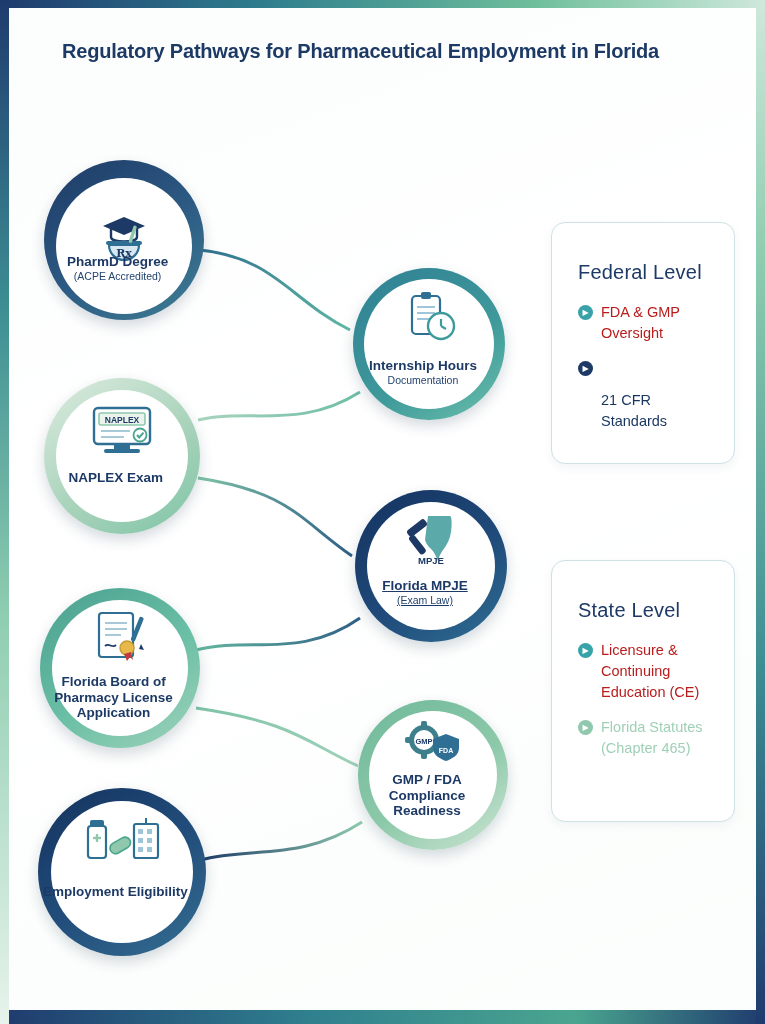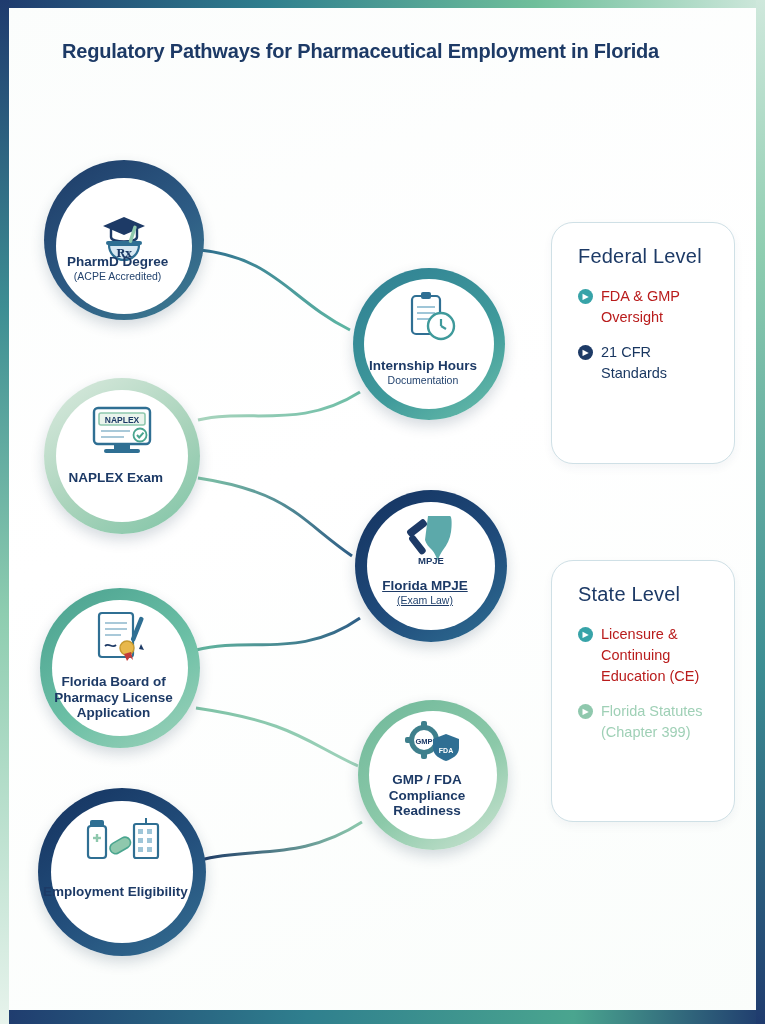--- a/index.html
+++ b/index.html
@@ -122,23 +122,23 @@
 
   #node-employ { left: 38px; top: 788px; width: 168px; height: 168px; }
   #node-employ .ring  { background: linear-gradient(145deg, #14325f 0%, #234f7c 55%, #356f92 100%); }
   #node-employ .inner { left: 13px; top: 13px; width: 142px; height: 142px; }
 
   
   .panel {
     position: absolute;
     background: #ffffff;
     border: 1px solid #cfe0e6;
-    border-radius: 22px;
+    border-radius: 14px;
     box-shadow: 0 4px 10px rgba(30,60,90,0.05);
-    padding: 22px 22px 18px 26px;
+    padding: 38px 22px 18px 26px;
   }
   #panel-federal { left: 551px; top: 222px; width: 184px; height: 242px; }
   #panel-state   { left: 551px; top: 560px; width: 184px; height: 262px; }
   .panel h2 {
     font-size: 20px;
     font-weight: normal;
     color: #1d3a66;
     margin-bottom: 18px;
     letter-spacing: 0.2px;
   }
@@ -157,21 +157,21 @@
     margin-top: 3px;
     display: flex; align-items: center; justify-content: center;
     color: #ffffff;
     font-size: 8px;
     line-height: 1;
   }
   .b-teal  { background: #37a3a8; }
   .b-navy  { background: #1d3a66; }
   .b-green { background: #8fc8ad; }
   .t-teal  { color: #b91c1c; }
-  .t-navy  { color: #17355f; }
+  .t-navy  { color: #17355f; margin-top: 32px; }
   .t-green { color: #9fd0b6; }
 
   
   #employ-caption {
     position: absolute;
     left: 221px; top: 866px; width: 200px;
     font-size: 12.5px;
     line-height: 1.5;
     color: #33506f;
   }
@@ -388,17 +388,17 @@
   </div>
 
   <div class="panel" id="panel-state">
     <h2>State Level</h2>
     <div class="panel-item">
       <span class="bullet b-teal">▶</span>
       <span class="t-teal">Licensure &amp; Continuing Education (CE)</span>
     </div>
     <div class="panel-item">
       <span class="bullet b-green">▶</span>
-      <span class="t-green">Florida Statutes (Chapter 399)</span>
+      <span class="t-green">Florida Statutes (Chapter 465)</span>
     </div>
   </div>
 
 </div>
 
 </body></html>

